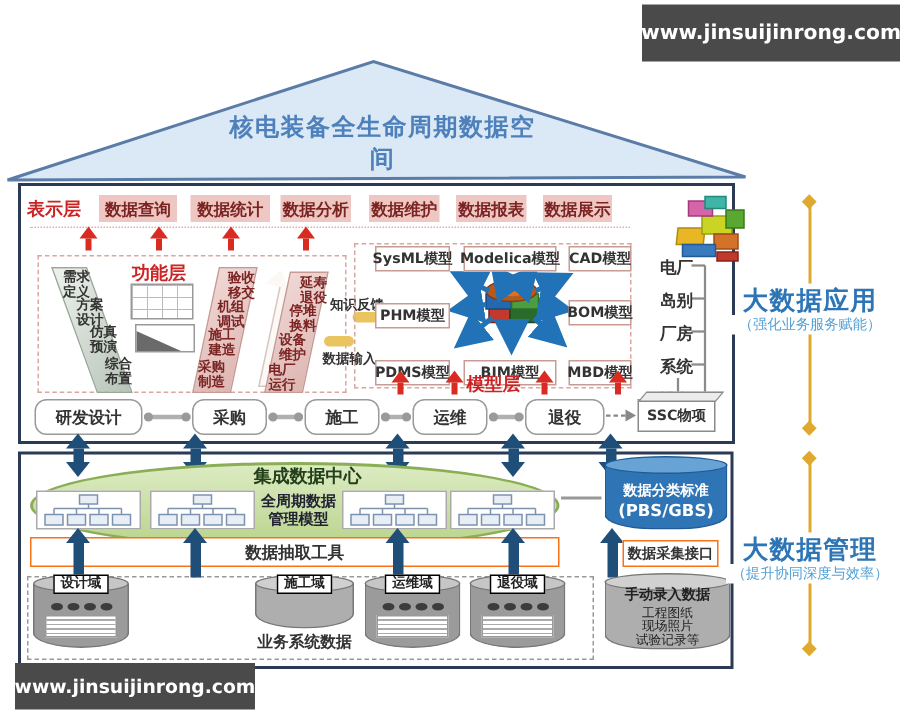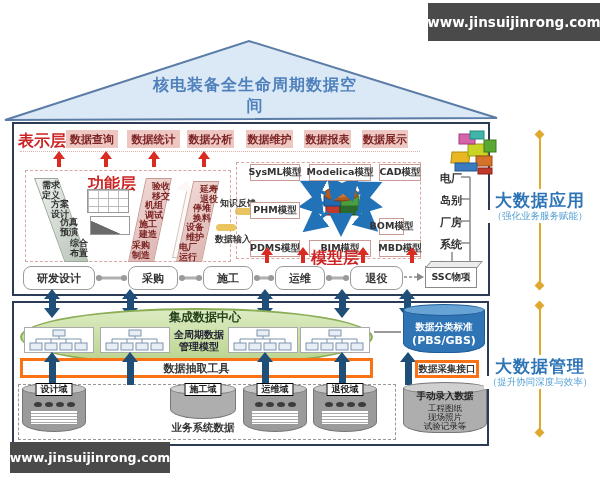--- a/index.html
+++ b/index.html
@@ -4,21 +4,21 @@
 <style>
   html,body{margin:0;padding:0;background:#fff;font-family:"DejaVu Sans","Liberation Sans",sans-serif;}
   #stage{position:relative;width:600px;height:480px;background:#fff;overflow:hidden;}
   .abs{position:absolute;}
   .ctr{display:flex;align-items:center;justify-content:center;text-align:center;}
   
   .wm{position:absolute;background:#4a4a4a;color:#fff;font-weight:bold;display:flex;align-items:center;justify-content:center;}
   
   .bigbox{position:absolute;border:2px solid #2b3a55;background:#fff;box-sizing:border-box;}
   
-  .redlab{position:absolute;color:#cc2424;font-weight:bold;font-size:16px;white-space:nowrap;}
+  .redlab{position:absolute;color:#cc2424;font-weight:bold;font-size:12px;white-space:nowrap;}
   .pinkbtn{position:absolute;height:18px;background:#eec7c3;color:#7b2423;font-weight:bold;font-size:11px;display:flex;align-items:center;justify-content:center;white-space:nowrap;}
   .modelbox{position:absolute;height:17px;background:#fff;border:1px solid #c89b95;color:#333;font-weight:bold;font-size:9.5px;display:flex;align-items:center;justify-content:center;box-sizing:border-box;white-space:nowrap;}
   .procbox{position:absolute;height:24px;background:#fff;border:1.5px solid #9a9a9a;border-radius:8px;color:#333;font-weight:bold;font-size:11px;display:flex;align-items:center;justify-content:center;box-sizing:border-box;}
   .dashedbox{position:absolute;border:1px dashed #d9a7a1;box-sizing:border-box;}
   .band{position:absolute;}
   .bandlab{position:absolute;width:22px;font-size:9px;font-weight:bold;line-height:1.15;text-align:center;}
   .steplab{color:#333;}
   .pinklab{color:#7b2423;}
   .pill{position:absolute;width:20px;height:7px;background:#eac45f;border-radius:4px;}
   .smalllab{position:absolute;font-size:9px;font-weight:bold;color:#333;white-space:nowrap;}
@@ -41,21 +41,21 @@
   .cyl.blue{background:#2f74b4;border-color:#1f5c96;}
   .cyl.blue .cyl-top{background:#68a3d6;border-color:#1f5c96;}
   .cyl.light{background:#aeaeae;}
   .cyl.light .cyl-top{background:#d0d0d0;}
   .cyltext{position:absolute;left:0;right:0;text-align:center;color:#fff;font-weight:bold;z-index:2;}
   .cyltext2{position:absolute;left:0;right:0;text-align:center;color:#222;z-index:2;}
   
   .gell{position:absolute;left:20px;top:308px;width:353px;height:58px;background:linear-gradient(#dcebc2,#b9d48c);border:2px solid #8aad55;border-radius:50%;box-sizing:border-box;}
   .treebox{position:absolute;width:70px;height:26px;background:#fff;border:1px solid #aaa;box-sizing:border-box;display:flex;align-items:center;justify-content:center;}
   
-  .whitebar{position:absolute;background:#fff;border:3px solid #f97316;box-sizing:border-box;display:flex;align-items:center;justify-content:center;font-weight:bold;color:#333;}
+  .whitebar{position:absolute;background:#fff;border:1px solid #f97316;box-sizing:border-box;display:flex;align-items:center;justify-content:center;font-weight:bold;color:#333;}
   .sidetitle{position:absolute;color:#2e75b6;font-weight:bold;font-size:17px;letter-spacing:1px;background:#fff;white-space:nowrap;z-index:2;text-align:center;}
   .sidesub{position:absolute;color:#54a0d4;font-size:9.5px;background:#fff;white-space:nowrap;z-index:2;text-align:center;}
   .oline{position:absolute;width:2px;background:#dfa92f;}
   .dia{position:absolute;width:7px;height:7px;background:#dfa92f;transform:rotate(45deg);}
   .ssc{position:absolute;left:425px;top:266px;width:50px;height:20px;background:#fff;border:1px solid #8a8a8a;display:flex;align-items:center;justify-content:center;font-size:9.5px;font-weight:bold;color:#333;}
   .ssc::before{content:"";position:absolute;left:2px;top:-6px;width:100%;height:5px;background:#ececec;border:1px solid #8a8a8a;transform:skewX(-40deg);}
   .plantlab{position:absolute;font-size:11px;font-weight:bold;color:#333;white-space:nowrap;}
   .imgth{position:absolute;background:#fff;border:1px solid #999;box-sizing:border-box;}
 </style>
 </head>
@@ -187,21 +187,21 @@
   <div class="smalllab" style="left:220px;top:197px">知识反馈</div>
   <div class="pill" style="left:235px;top:208px"></div>
   <div class="pill" style="left:216px;top:224px"></div>
   <div class="smalllab" style="left:215px;top:233px">数据输入</div>
 
   <div class="dashedbox" style="left:236px;top:162px;width:185px;height:97px"></div>
   <div class="modelbox" style="left:250px;top:164px;width:50px">SysML模型</div>
   <div class="modelbox" style="left:309px;top:164px;width:62px">Modelica模型</div>
   <div class="modelbox" style="left:379px;top:164px;width:42px">CAD模型</div>
   <div class="modelbox" style="left:250px;top:202px;width:50px">PHM模型</div>
-  <div class="modelbox" style="left:379px;top:218px;width:25px">BOM模型</div>
+  <div class="modelbox" style="left:379px;top:200px;width:42px">BOM模型</div>
   <div class="modelbox" style="left:250px;top:240px;width:50px">PDMS模型</div>
   <div class="modelbox" style="left:309px;top:240px;width:62px">BIM模型</div>
   <div class="modelbox" style="left:379px;top:240px;width:42px">MBD模型</div>
 
   <div class="redlab" style="left:311px;top:248px">模型层</div>
   <div class="rup" style="left:261px;top:247px"></div>
   <div class="rup" style="left:297px;top:247px"></div>
   <div class="rup" style="left:357px;top:247px"></div>
   <div class="rup" style="left:406px;top:247px"></div>
 

